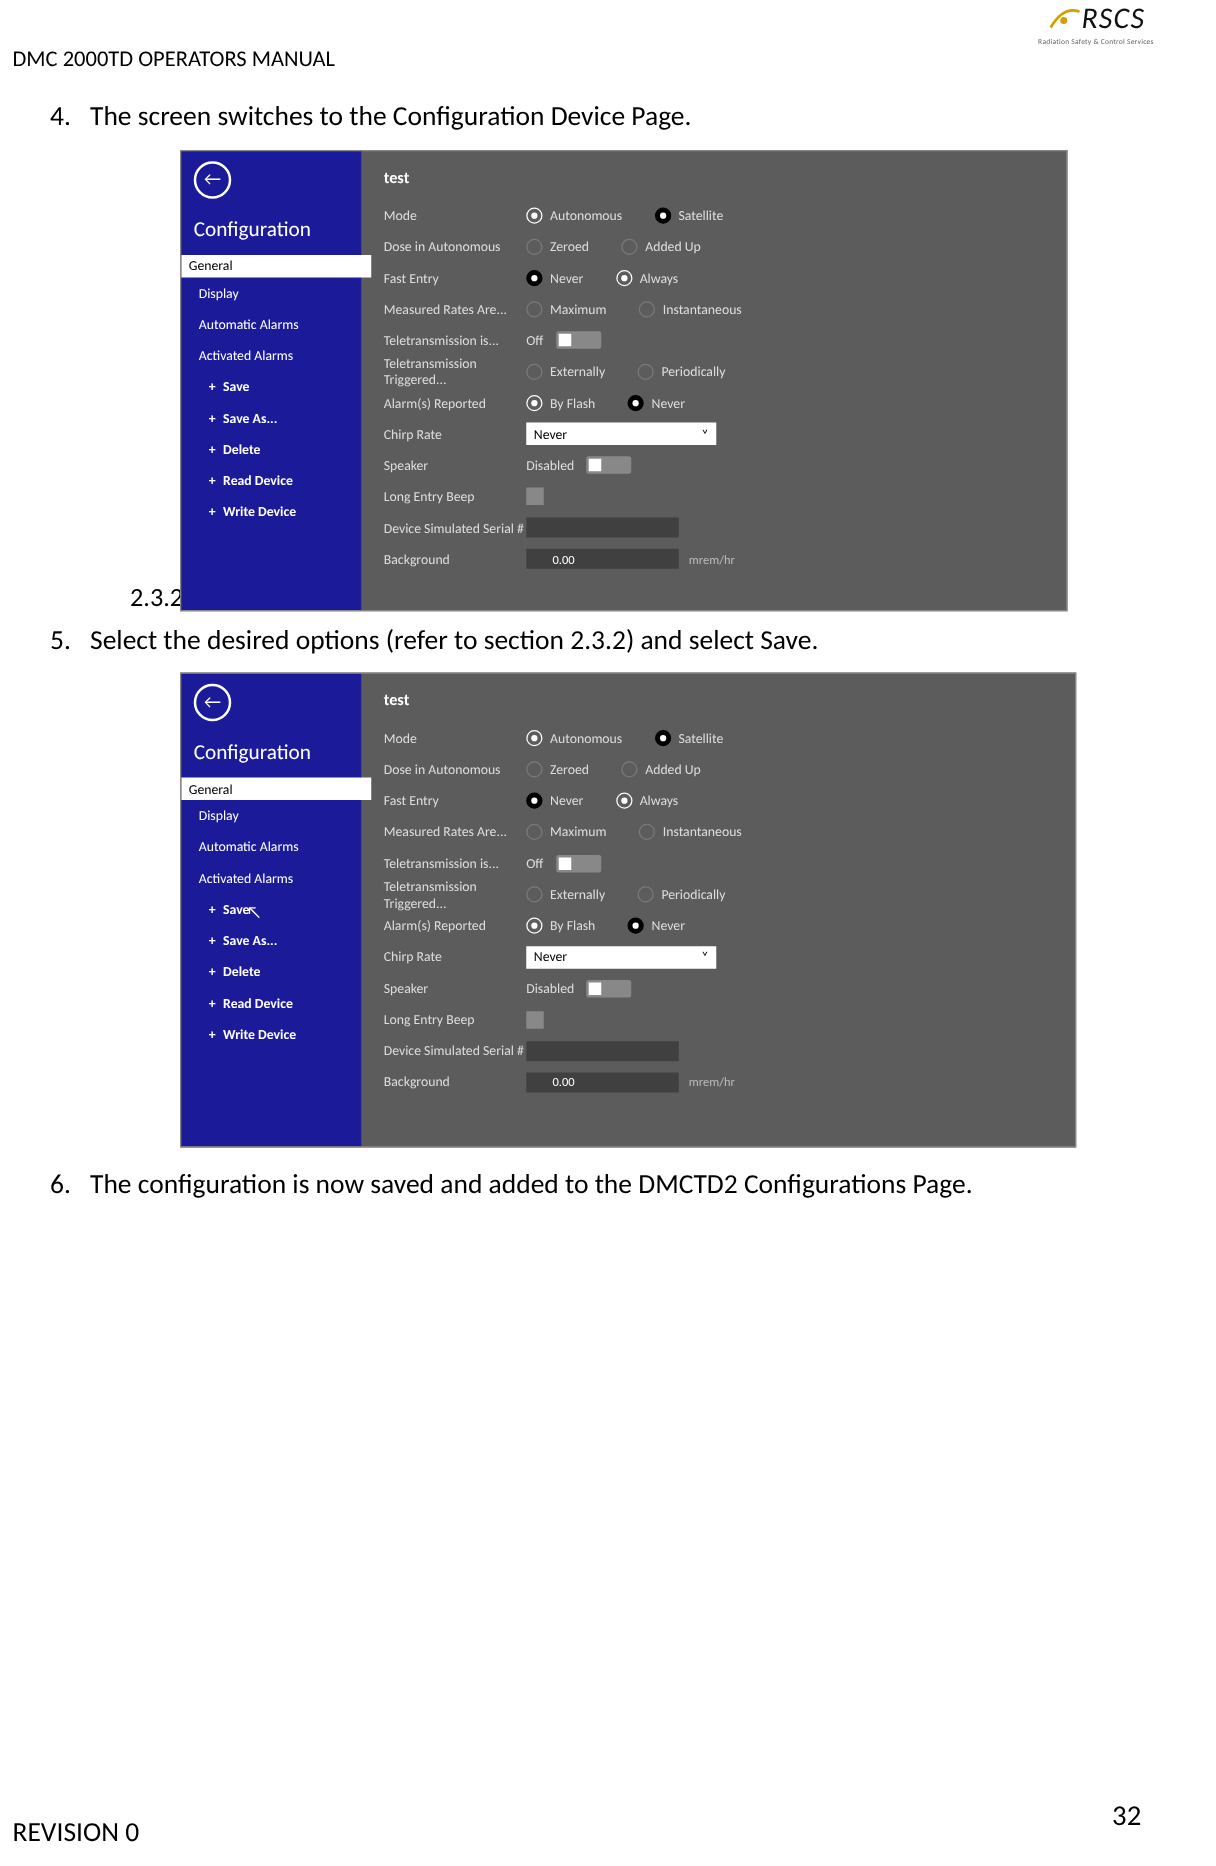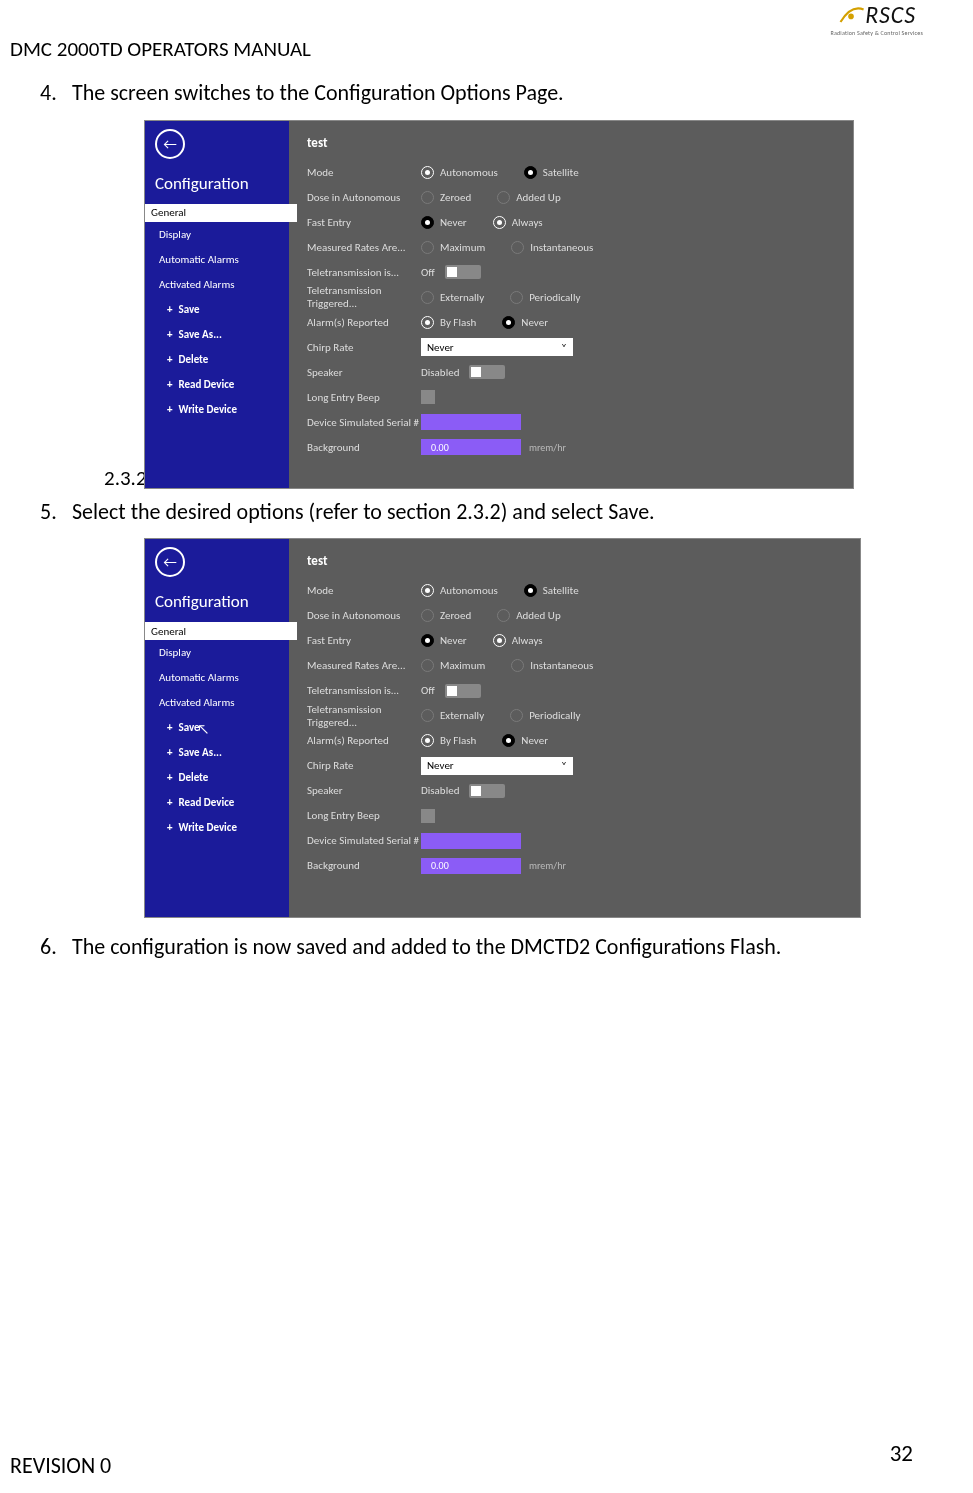--- a/index.html
+++ b/index.html
@@ -1,17 +1,17 @@
 <!DOCTYPE html>
 <html><head>
 <meta charset="utf-8">
 <style>
   body{margin:0;background:#fff;font-family:Calibri,Arial,sans-serif;color:#000}
   .page{width:973px;height:1493px;position:relative;margin:0 auto;background:#fff}
-  .hdr-title{position:absolute;left:10px;top:36px;font-size:21px}
+  .hdr-title{position:absolute;left:10px;top:36px;font-size:18px}
   .logo{position:absolute;right:50px;top:0;text-align:center}
   .logo svg{width:28px;height:28px}
   .logo-txt{font-weight:normal;font-style:italic;font-size:24px;letter-spacing:1px;color:#111}
   .logo-sub{font-size:6px;color:#666;letter-spacing:.2px}
   .ftr-left{position:absolute;left:10px;bottom:14px;font-size:22px}
   .ftr-right{position:absolute;right:60px;bottom:26px;font-size:23px}
   .content{position:absolute;left:10px;top:70px;width:900px}
   .li{display:flex;margin:8px 0 12px 30px;font-size:22px;line-height:1.35}
   .li-num{width:32px;flex-shrink:0}
   .sec-ref{position:absolute;font-size:21px}
@@ -35,21 +35,21 @@
   .rdo.on::after{content:"";width:5px;height:5px;border-radius:50%;background:#fff}
   .rdo.filled{background:#000;border-color:#000}
   .rdo.filled::after{content:"";width:5px;height:5px;border-radius:50%;background:#fff}
   .dim{color:#8a8a8a}
   .dim .rdo{border-color:#7a7a7a}
   .tgl{width:36px;height:14px;background:#888;border-radius:2px;position:relative;margin-left:8px}
   .tgl::after{content:"";position:absolute;left:2px;top:2px;width:10px;height:10px;background:#fff}
   .tgl-lbl{color:#ddd;margin-right:2px}
   .sel{background:#fff;color:#000;height:18px;width:140px;padding:0 6px;display:flex;align-items:center;justify-content:space-between;font-size:11px}
   .chk{width:14px;height:14px;background:#888}
-  .txt{background:#8b5cf6;height:16px;width:80px;color:#fff;font-size:10px;padding:0 10px;display:flex;align-items:center}
+  .txt{background:#404040;height:16px;width:80px;color:#fff;font-size:10px;padding:0 21px;display:flex;align-items:center}
   .unit{margin-left:8px;color:#bbb;font-size:10px}
   .cursor{position:absolute;font-size:14px;color:#fff;pointer-events:none}
 </style>
 </head>
 <body>
 
 <div class="page">
   <div class="hdr-title">DMC 2000TD OPERATORS MANUAL</div>
   <div class="logo">
     <div style="display:flex;align-items:center;justify-content:center">
@@ -58,21 +58,21 @@
           <circle cx="20" cy="22" r="4" fill="#d4a000"></circle>
         </svg>
       <span class="logo-txt">RSCS</span>
     </div>
     <div class="logo-sub">Radiation Safety &amp; Control Services</div>
   </div>
 
   <div class="content">
     <div class="li">
       <span class="li-num">4.</span>
-      <span>The screen switches to the Configuration Options Page.</span>
+      <span>The screen switches to the Configuration Device Page.</span>
     </div>
 
     <div style="position:relative">
       <span class="sec-ref" style="left:94px;bottom:-2px">2.3.2</span>
 
       <div class="shot shot1">
         <div class="sb">
           <div class="back">←</div>
           <div class="cfg">Configuration</div>
           <div class="mi sel">General</div>
@@ -302,19 +302,19 @@
         <div class="row">
             <span class="lbl">Background</span>
             <span class="txt">0.00</span>
             <span class="unit">mrem/hr</span>
           </div>
       </div>
     </div>
 
     <div class="li">
       <span class="li-num">6.</span>
-      <span>The configuration is now saved and added to the DMCTD2 Configurations Flash.</span>
+      <span>The configuration is now saved and added to the DMCTD2 Configurations Page.</span>
     </div>
   </div>
 
   <div class="ftr-left">REVISION 0</div>
   <div class="ftr-right">32</div>
 </div>
 
 </body></html>

